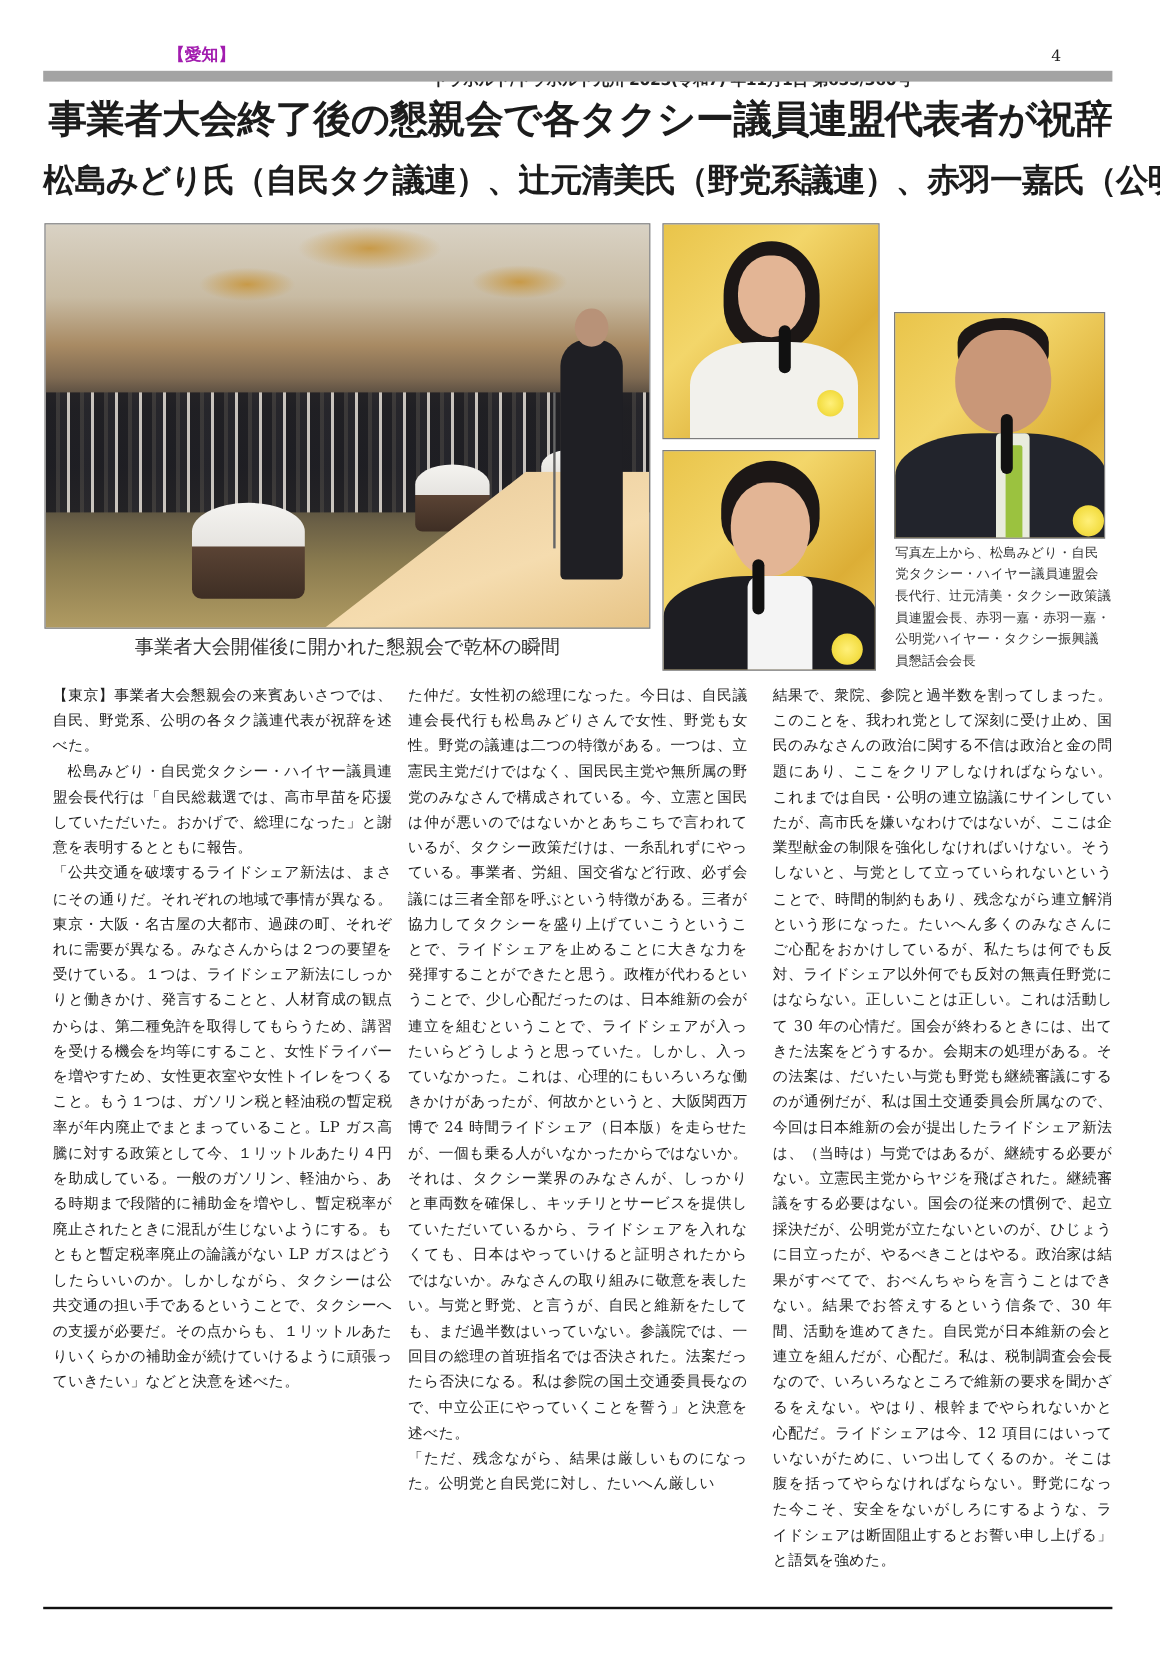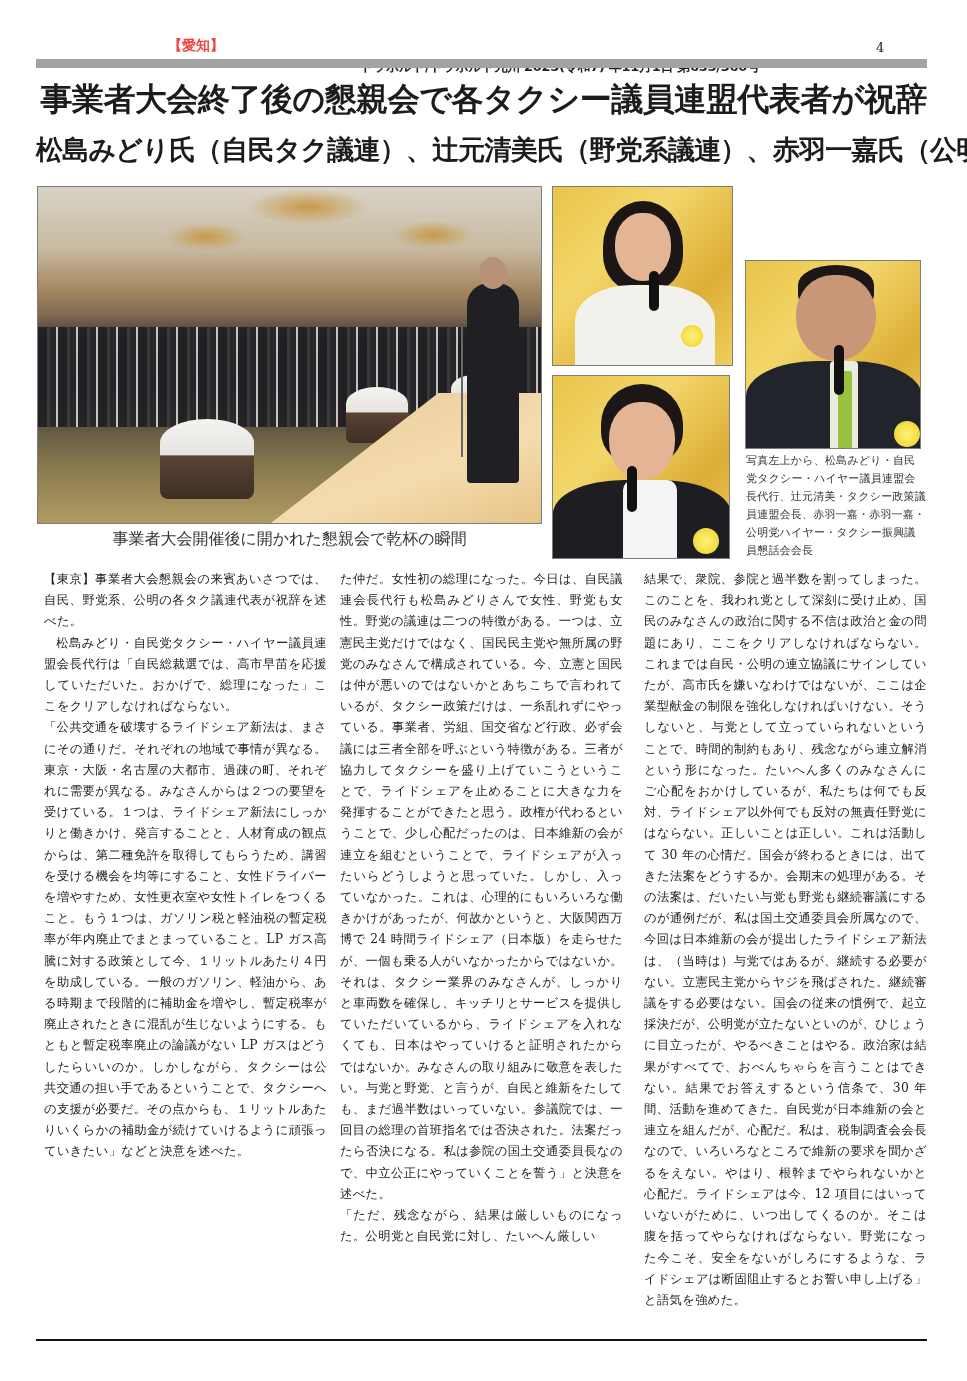--- a/index.html
+++ b/index.html
@@ -1,20 +1,20 @@
 <!DOCTYPE html>
 <html><head>
   <meta charset="utf-8">
   <style>
     * { box-sizing: border-box; margin: 0; padding: 0; }
     html, body { width: 967px; height: 1381px; background: #ffffff; overflow: hidden; }
     body { position: relative; font-family: "DejaVu Serif", "Liberation Serif", serif; color: #222; }
 
     .header { position: absolute; top: 34px; left: 0; width: 967px; height: 24px; }
-    .header .region { position: absolute; left: 168px; top: 3px; font-family: "DejaVu Sans", "Liberation Sans", sans-serif; font-size: 14px; font-weight: bold; color: #ef4444; }
+    .header .region { position: absolute; left: 140px; top: 3px; font-family: "DejaVu Sans", "Liberation Sans", sans-serif; font-size: 14px; font-weight: bold; color: #a21caf; }
     .header .masthead { position: absolute; left: 360px; top: 4px; font-family: "DejaVu Sans", "Liberation Sans", sans-serif; font-size: 13px; font-weight: bold; color: #222; letter-spacing: -0.3px; white-space: nowrap; margin-top: 20px; }
     .header .pageno { position: absolute; left: 876px; top: 6px; font-size: 13px; color: #222; }
     .header-band { position: absolute; top: 59px; left: 36px; width: 891px; height: 9px; background: #a3a3a3; }
 
     .headline { position: absolute; top: 78px; left: 36px; width: 891px; text-align: right; font-family: "DejaVu Sans", "Liberation Sans", sans-serif; font-size: 32px; font-weight: bold; color: #1c1c1c; letter-spacing: -0.5px; white-space: nowrap; }
     .subhead { position: absolute; top: 132px; left: 36px; width: 891px; text-align: center; font-family: "DejaVu Sans", "Liberation Sans", sans-serif; font-size: 27px; font-weight: bold; color: #1c1c1c; letter-spacing: -0.8px; white-space: nowrap; }
 
     .photo { position: absolute; border: 1px solid #7d7d7d; overflow: hidden; }
     .photo-main { top: 186px; left: 37px; width: 505px; height: 338px;
       background:
@@ -107,21 +107,21 @@
   <div class="portrait-body" style="left:92px; top:110px; width:14px; height:79px; background:#9bc23f; border-radius:2px;"></div>
   <div class="portrait-mic" style="left:88px; top:84px; height:50px;"></div>
   <div class="portrait-flower" style="left:148px; top:160px; width:26px; height:26px;"></div>
 </div>
 
 <div class="caption-side">写真左上から、松島みどり・自民党タクシー・ハイヤー議員連盟会長代行、辻元清美・タクシー政策議員連盟会長、赤羽一嘉・赤羽一嘉・公明党ハイヤー・タクシー振興議員懇話会会長</div>
 
 <div class="columns">
   <div class="col col1">
     <p>【東京】事業者大会懇親会の来賓あいさつでは、自民、野党系、公明の各タク議連代表が祝辞を述べた。</p>
-    <p class="indent">松島みどり・自民党タクシー・ハイヤー議員連盟会長代行は「自民総裁選では、高市早苗を応援していただいた。おかげで、総理になった」ここをクリアしなければならない。</p>
+    <p class="indent">松島みどり・自民党タクシー・ハイヤー議員連盟会長代行は「自民総裁選では、高市早苗を応援していただいた。おかげで、総理になった」と謝意を表明するとともに報告。</p>
     <p>「公共交通を破壊するライドシェア新法は、まさにその通りだ。それぞれの地域で事情が異なる。東京・大阪・名古屋の大都市、過疎の町、それぞれに需要が異なる。みなさんからは２つの要望を受けている。１つは、ライドシェア新法にしっかりと働きかけ、発言することと、人材育成の観点からは、第二種免許を取得してもらうため、講習を受ける機会を均等にすること、女性ドライバーを増やすため、女性更衣室や女性トイレをつくること。もう１つは、ガソリン税と軽油税の暫定税率が年内廃止でまとまっていること。LP ガス高騰に対する政策として今、１リットルあたり４円を助成している。一般のガソリン、軽油から、ある時期まで段階的に補助金を増やし、暫定税率が廃止されたときに混乱が生じないようにする。もともと暫定税率廃止の論議がない LP ガスはどうしたらいいのか。しかしながら、タクシーは公共交通の担い手であるということで、タクシーへの支援が必要だ。その点からも、１リットルあたりいくらかの補助金が続けていけるように頑張っていきたい」などと決意を述べた。</p>
   </div>
   <div class="col col2">
     <p>た仲だ。女性初の総理になった。今日は、自民議連会長代行も松島みどりさんで女性、野党も女性。野党の議連は二つの特徴がある。一つは、立憲民主党だけではなく、国民民主党や無所属の野党のみなさんで構成されている。今、立憲と国民は仲が悪いのではないかとあちこちで言われているが、タクシー政策だけは、一糸乱れずにやっている。事業者、労組、国交省など行政、必ず会議には三者全部を呼ぶという特徴がある。三者が協力してタクシーを盛り上げていこうということで、ライドシェアを止めることに大きな力を発揮することができたと思う。政権が代わるということで、少し心配だったのは、日本維新の会が連立を組むということで、ライドシェアが入ったいらどうしようと思っていた。しかし、入っていなかった。これは、心理的にもいろいろな働きかけがあったが、何故かというと、大阪関西万博で 24 時間ライドシェア（日本版）を走らせたが、一個も乗る人がいなかったからではないか。それは、タクシー業界のみなさんが、しっかりと車両数を確保し、キッチリとサービスを提供していただいているから、ライドシェアを入れなくても、日本はやっていけると証明されたからではないか。みなさんの取り組みに敬意を表したい。与党と野党、と言うが、自民と維新をたしても、まだ過半数はいっていない。参議院では、一回目の総理の首班指名では否決された。法案だったら否決になる。私は参院の国土交通委員長なので、中立公正にやっていくことを誓う」と決意を述べた。</p>
     <p>「ただ、残念ながら、結果は厳しいものになった。公明党と自民党に対し、たいへん厳しい</p>
   </div>
   <div class="col col3">
     <p>結果で、衆院、参院と過半数を割ってしまった。このことを、我われ党として深刻に受け止め、国民のみなさんの政治に関する不信は政治と金の問題にあり、ここをクリアしなければならない。これまでは自民・公明の連立協議にサインしていたが、高市氏を嫌いなわけではないが、ここは企業型献金の制限を強化しなければいけない。そうしないと、与党として立っていられないということで、時間的制約もあり、残念ながら連立解消という形になった。たいへん多くのみなさんにご心配をおかけしているが、私たちは何でも反対、ライドシェア以外何でも反対の無責任野党にはならない。正しいことは正しい。これは活動して 30 年の心情だ。国会が終わるときには、出てきた法案をどうするか。会期末の処理がある。その法案は、だいたい与党も野党も継続審議にするのが通例だが、私は国土交通委員会所属なので、今回は日本維新の会が提出したライドシェア新法は、（当時は）与党ではあるが、継続する必要がない。立憲民主党からヤジを飛ばされた。継続審議をする必要はない。国会の従来の慣例で、起立採決だが、公明党が立たないといのが、ひじょうに目立ったが、やるべきことはやる。政治家は結果がすべてで、おべんちゃらを言うことはできない。結果でお答えするという信条で、30 年間、活動を進めてきた。自民党が日本維新の会と連立を組んだが、心配だ。私は、税制調査会会長なので、いろいろなところで維新の要求を聞かざるをえない。やはり、根幹までやられないかと心配だ。ライドシェアは今、12 項目にはいっていないがために、いつ出してくるのか。そこは腹を括ってやらなければならない。野党になった今こそ、安全をないがしろにするような、ライドシェアは断固阻止するとお誓い申し上げる」と語気を強めた。</p>
   </div>
 </div>

